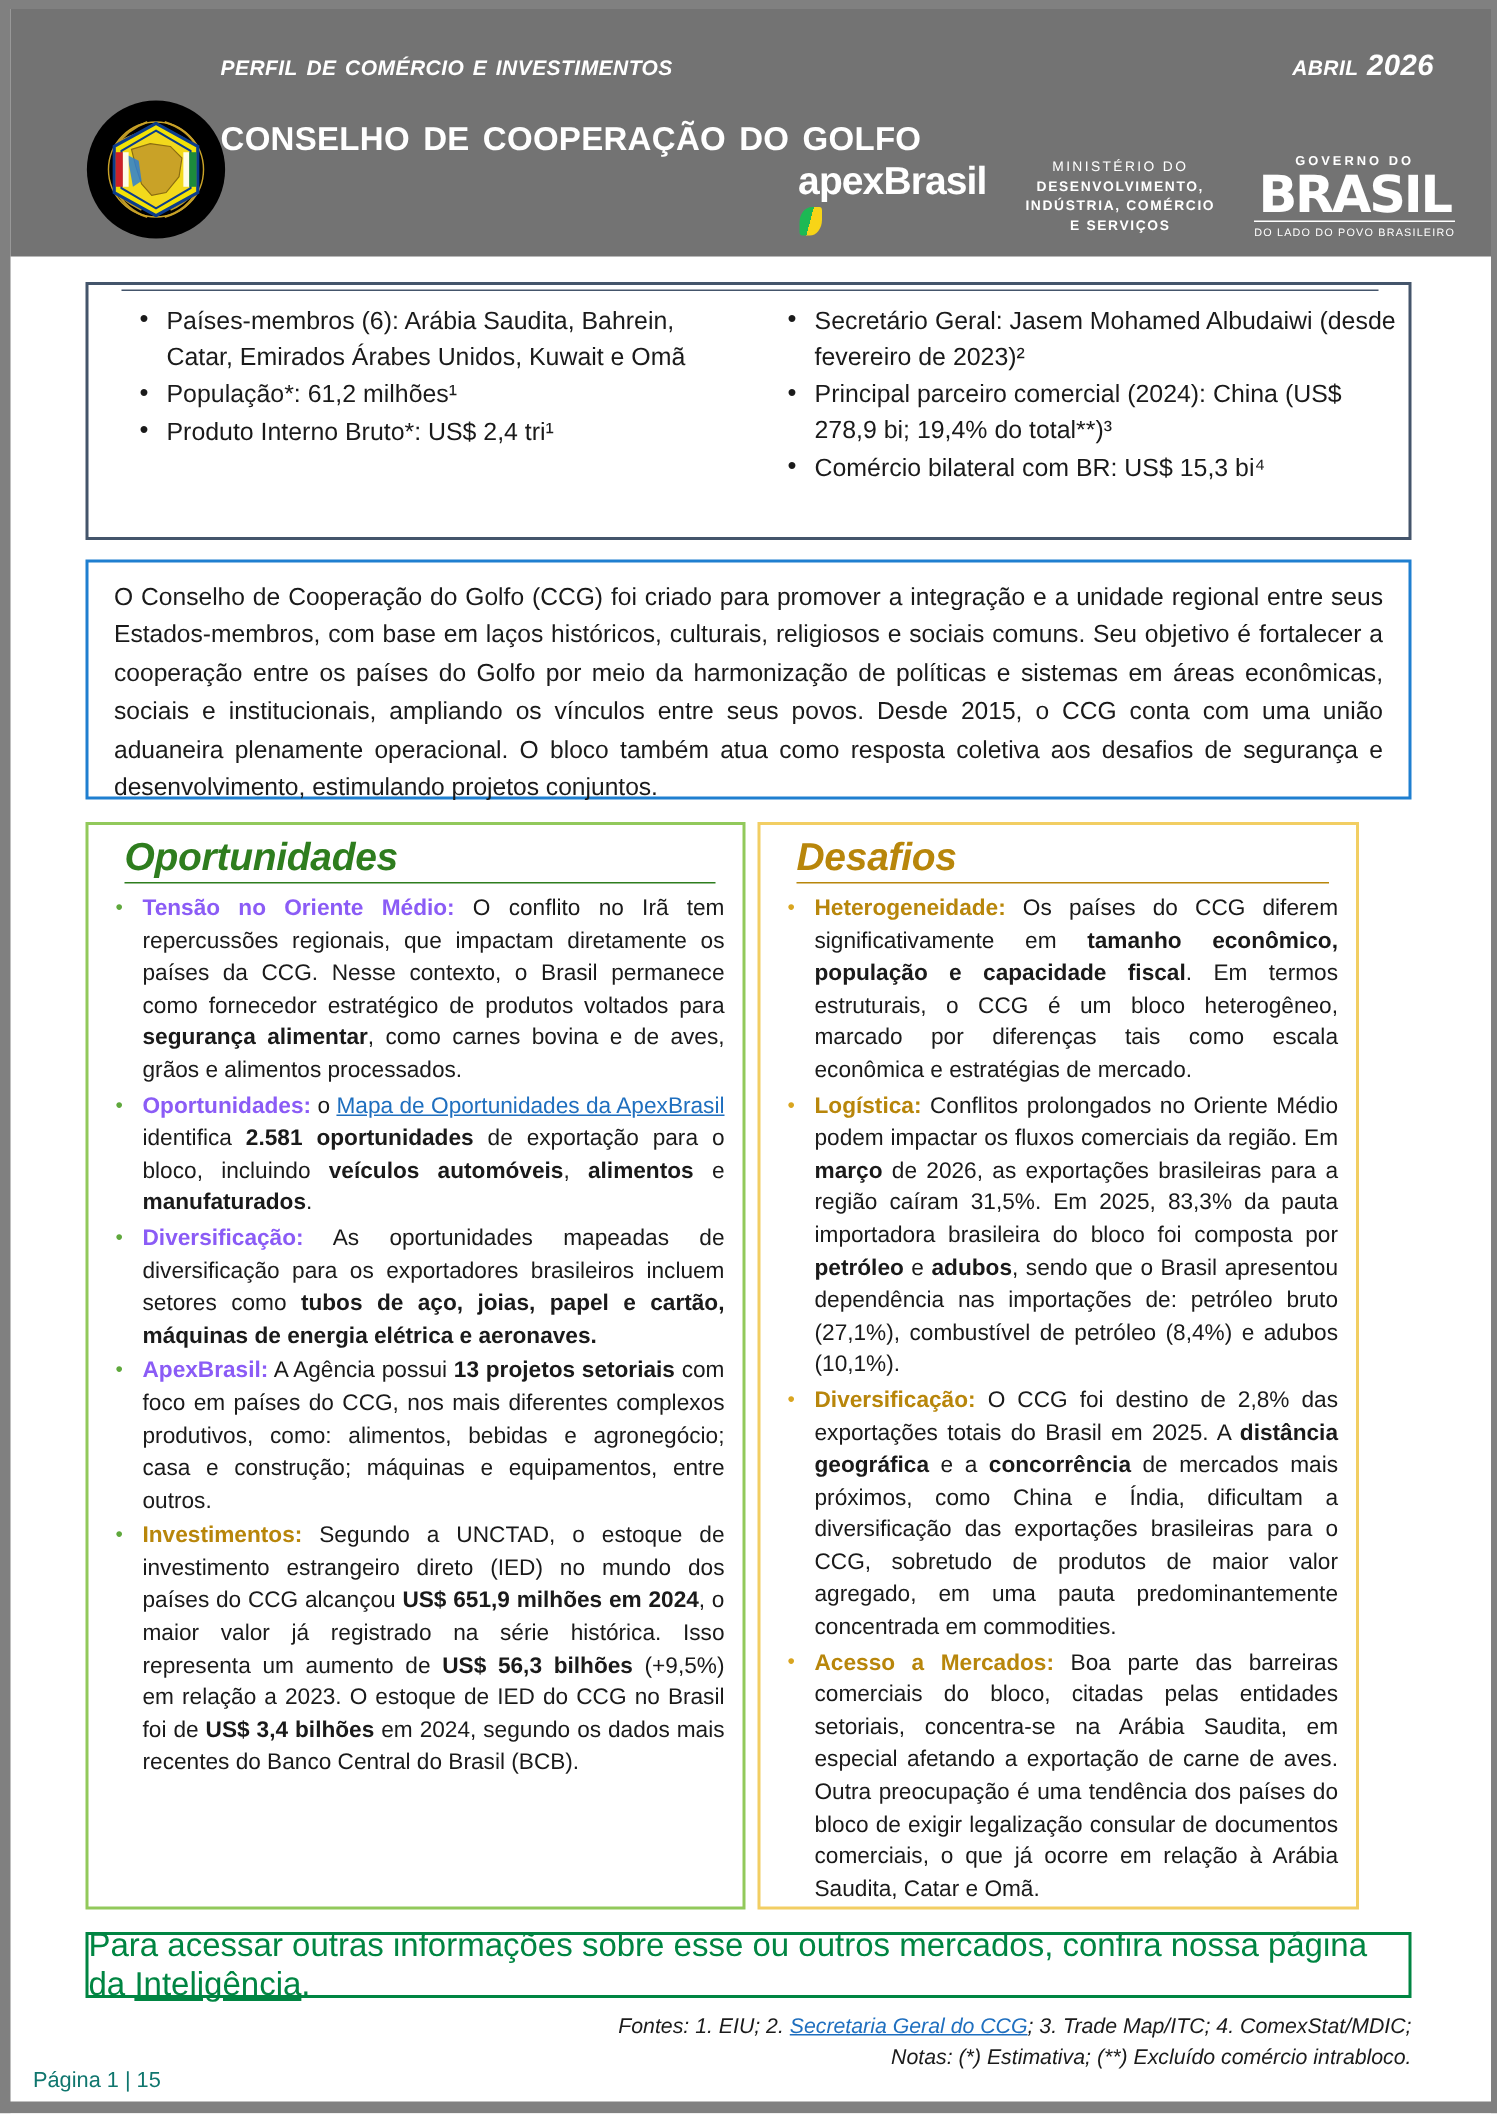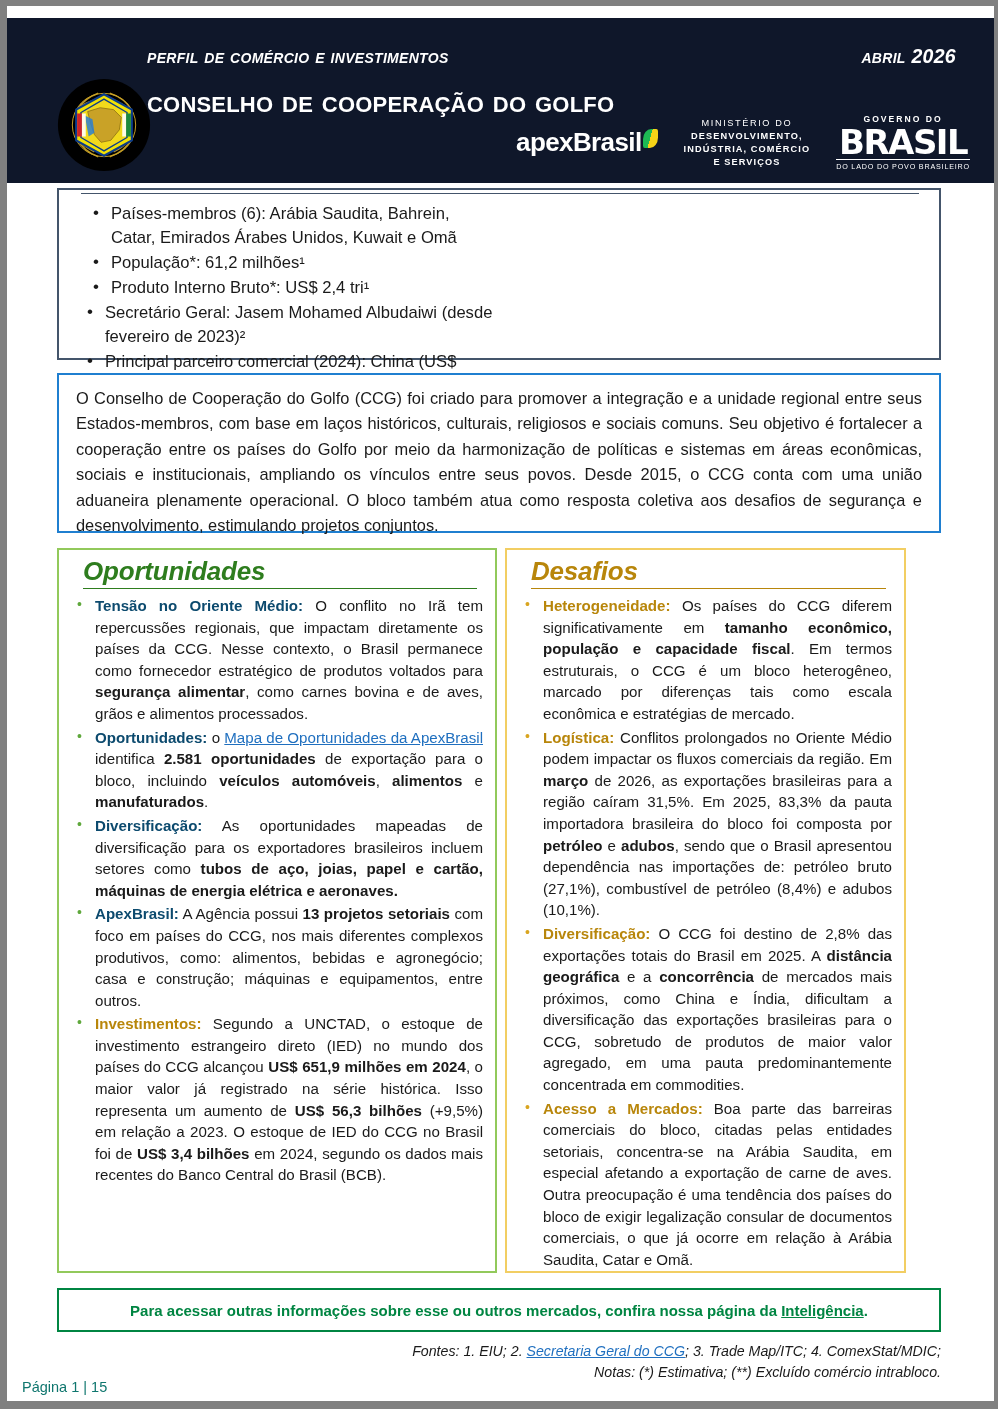--- a/index.html
+++ b/index.html
@@ -46,23 +46,22 @@
     background: #808080;
   }
 
   
   .header {
     position: absolute;
     left: 7px;
     top: 6px;
     width: 987px;
     height: 165px;
-    background: #0f172a;
-    box-sizing: border-box;
-    margin-top: 12px;
+    background: #737373;
+    box-sizing: border-box;
   }
   .header-kicker {
     position: absolute;
     left: 140px;
     top: 27px;
     font-size: 19.5px;
     font-weight: bold;
     font-style: italic;
     color: #ffffff;
     letter-spacing: 0.3px;
@@ -109,20 +108,21 @@
     align-items: center;
     gap: 26px;
   }
   .apex-logo {
     display: flex;
     align-items: flex-start;
     color: #ffffff;
     font-size: 26px;
     font-weight: bold;
     letter-spacing: -0.6px;
+    flex-direction: column;
   }
   .apex-leaf {
     display: inline-block;
     width: 15px;
     height: 19px;
     margin-left: 1px;
     margin-top: 2px;
     background: linear-gradient(105deg, #1DB954 0 48%, #F7D417 48% 100%);
     border-radius: 55% 12% 55% 12%;
   }
@@ -178,21 +178,20 @@
     color: #1F3043;
     letter-spacing: -0.2px;
   }
   .dados-rule {
     margin: 3px 20px 0 22px;
     border-bottom: 1.6px solid #44556B;
   }
   .dados-cols {
     display: flex;
     margin-top: 8px;
-    flex-direction: column;
   }
   .dados-col {
     box-sizing: border-box;
   }
   .dados-col.left { width: 440px; padding-left: 16px; }
   .dados-col.right { width: 444px; padding-left: 10px; }
   ul.dados-list {
     margin: 0;
     padding: 0 4px 0 18px;
     list-style: none;
@@ -286,21 +285,21 @@
   }
   ul.bullets li::before {
     content: "•";
     position: absolute;
     left: 4px;
     top: -1px;
     font-size: 14px;
   }
   ul.bullets.green li::before { color: #5FA83C; }
   ul.bullets.gold  li::before { color: #D9A520; }
-  .lead-green { font-weight: bold; color: #0c4a6e; }
+  .lead-green { font-weight: bold; color: #8b5cf6; }
   .lead-gold  { font-weight: bold; color: #B8860B; }
   .lnk {
     color: #1F6FBF;
     text-decoration: underline;
   }
 
   
   .cta-box {
     position: absolute;
     left: 57px;
@@ -308,22 +307,22 @@
     width: 884px;
     height: 44px;
     border: 2.4px solid #008542;
     box-sizing: border-box;
     display: flex;
     align-items: center;
     justify-content: center;
     background: #ffffff;
   }
   .cta-text {
-    font-size: 15px;
-    font-weight: bold;
+    font-size: 22px;
+    font-weight: normal;
     color: #008542;
   }
   .cta-text .lnk2 {
     color: #008542;
     text-decoration: underline;
   }
   .sources {
     position: absolute;
     right: 57px;
     top: 1341px;

